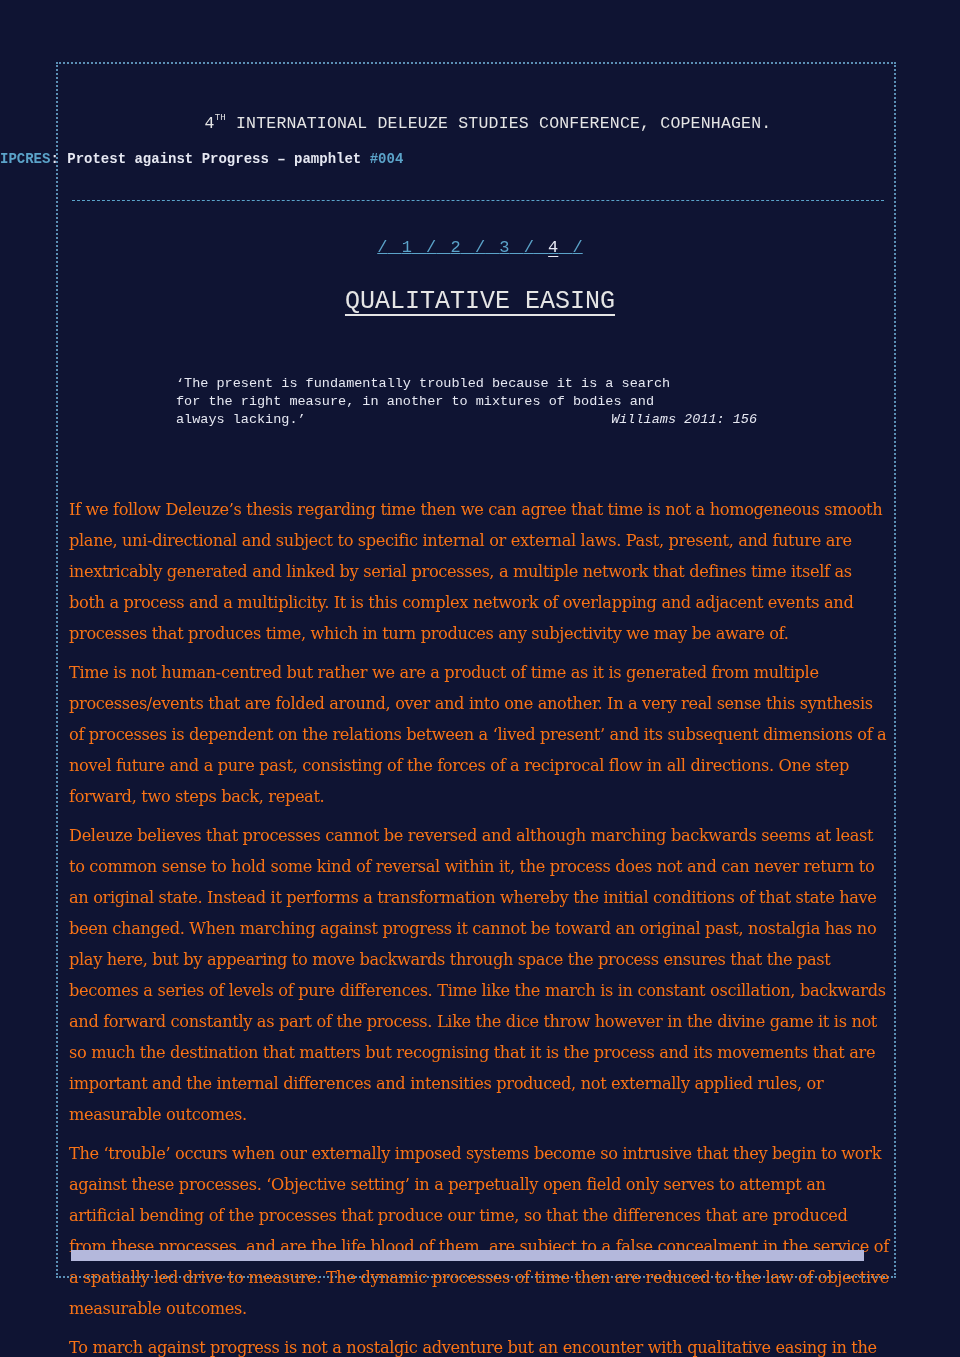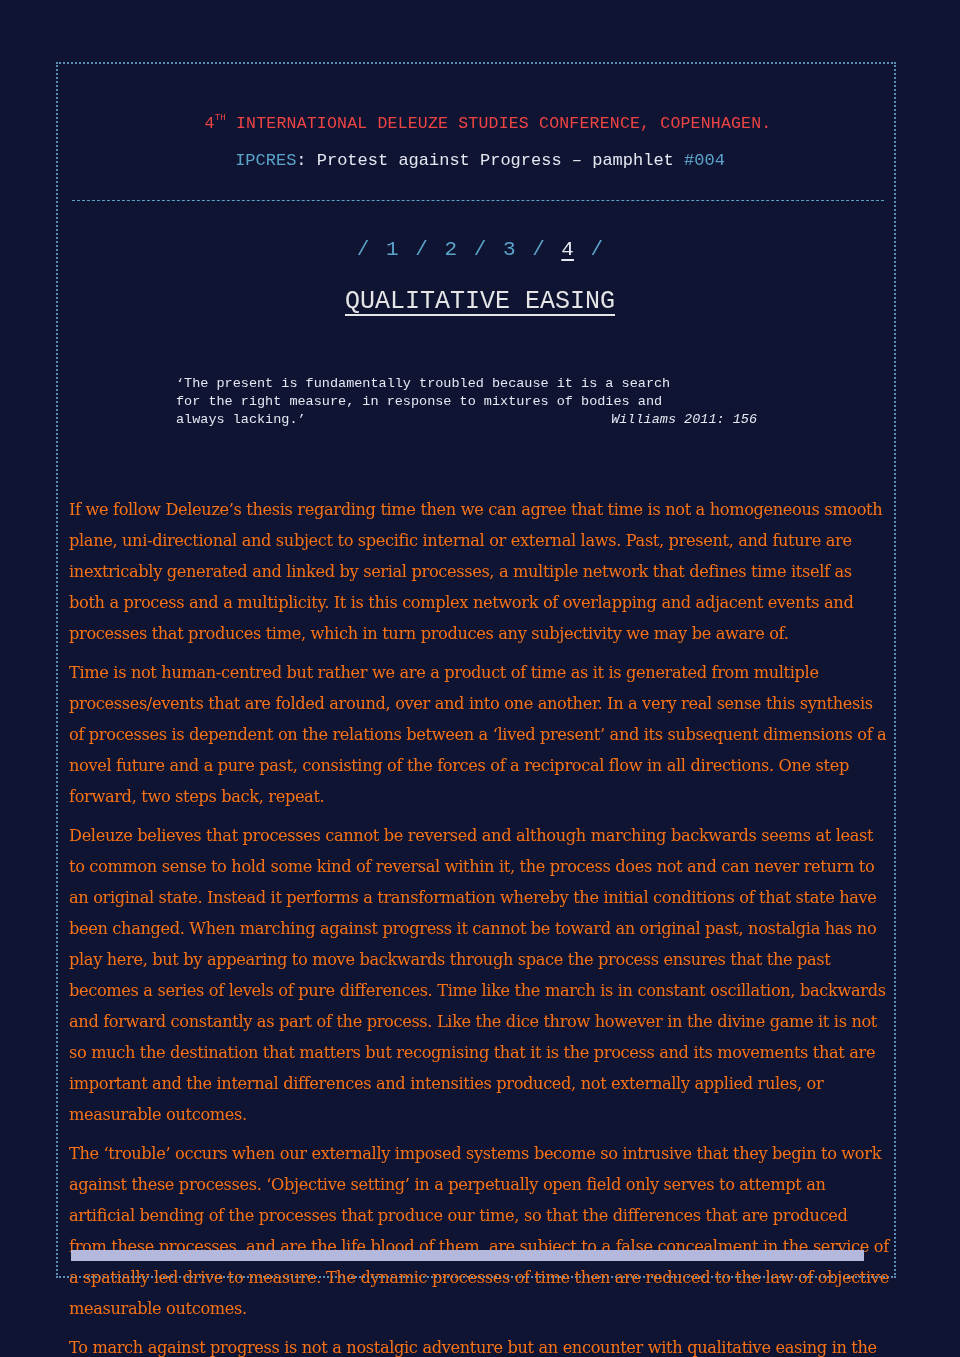--- a/index.html
+++ b/index.html
@@ -14,37 +14,38 @@
       position: absolute;
       left: 56px; top: 62px;
       width: 840px; height: 1216px;
       border: 2px dotted #5b8fb5;
       box-sizing: border-box;
     }
     .mono { font-family: "Liberation Mono", "DejaVu Sans Mono", monospace; }
     .serif { font-family: "DejaVu Serif", "Liberation Serif", serif; }
     .conf {
       position: absolute; left: 16px; right: 0; top: 114px;
-      text-align: center; font-size: 16.5px; color: #ef4444;
+      text-align: center; font-size: 16.5px; color: #e5e5e5;
       letter-spacing: 0.2px;
     }
     .conf sup { font-size: 9px; position: relative; top: -2px; }
     .pamph {
       position: absolute; left: 0; right: 0; top: 151px;
-      text-align: center; font-size: 17px; color: #e6e8f2;
+      text-align: left; font-size: 14px; color: #e6e8f2; font-weight: bold;
     }
     .accent { color: #5ba3c9; }
     .dashes {
       position: absolute; left: 72px; width: 812px; top: 200px;
       border-top: 1.5px dashed #5ba3c9;
     }
     .pager {
       position: absolute; left: 0; right: 0; top: 238px;
-      text-align: center; font-size: 21px; color: #5ba3c9;
+      text-align: center; font-size: 17px; color: #5ba3c9;
       word-spacing: 4px;
+      text-decoration: underline;
     }
     .pager .cur { color: #e6e8f2; text-decoration: underline; text-underline-offset: 4px; }
     .title {
       position: absolute; left: 0; right: 0; top: 287px;
       text-align: center; font-size: 25px; color: #e5e5e5;
       text-decoration: underline; text-underline-offset: 6px;
       text-decoration-thickness: 1.5px;
     }
     .quote {
       position: absolute; left: 176px; width: 600px; top: 375px;
@@ -84,21 +85,21 @@
   <span>2</span>
   <span>/</span>
   <span>3</span>
   <span>/</span>
   <span class="cur">4</span>
   <span>/</span>
 </div>
 
 <div class="title mono">QUALITATIVE EASING</div>
 
-<div class="quote mono"><div>‘The present is fundamentally troubled because it is a search</div><div>for the right measure, in response to mixtures of bodies and</div><div style="position:relative;"><span>always lacking.’</span><span class="cite" style="position:absolute; right:19px;">Williams 2011: 156</span></div></div>
+<div class="quote mono"><div>‘The present is fundamentally troubled because it is a search</div><div>for the right measure, in another to mixtures of bodies and</div><div style="position:relative;"><span>always lacking.’</span><span class="cite" style="position:absolute; right:19px;">Williams 2011: 156</span></div></div>
 
 <div class="body serif">
   <p>If we follow Deleuze’s thesis regarding time then we can agree that time is not a homogeneous smooth plane, uni-directional and subject to specific internal or external laws. Past, present, and future are inextricably generated and linked by serial processes, a multiple network that defines time itself as both a process and a multiplicity. It is this complex network of overlapping and adjacent events and processes that produces time, which in turn produces any subjectivity we may be aware of.</p>
   <p>Time is not human-centred but rather we are a product of time as it is generated from multiple processes/events that are folded around, over and into one another. In a very real sense this synthesis of processes is dependent on the relations between a ‘lived present’ and its subsequent dimensions of a novel future and a pure past, consisting of the forces of a reciprocal flow in all directions. One step forward, two steps back, repeat.</p>
   <p>Deleuze believes that processes cannot be reversed and although marching backwards seems at least to common sense to hold some kind of reversal within it, the process does not and can never return to an original state. Instead it performs a transformation whereby the initial conditions of that state have been changed. When marching against progress it cannot be toward an original past, nostalgia has no play here, but by appearing to move backwards through space the process ensures that the past becomes a series of levels of pure differences. Time like the march is in constant oscillation, backwards and forward constantly as part of the process.  Like the dice throw however in the divine game it is not so much the destination that matters but recognising that it is the process and its movements that are important and the internal differences and intensities produced, not externally applied rules, or measurable outcomes.</p>
   <p>The ‘trouble’ occurs when our externally imposed systems become so intrusive that they begin to work against these processes. ‘Objective setting’ in a perpetually open field only serves to attempt an artificial bending of the processes that produce our time, so that the differences that are produced from these processes, and are the life blood of them, are subject to a false concealment in the service of a spatially led drive to measure. The dynamic processes of time then are reduced to the law of objective measurable outcomes.</p>
   <p>To march against progress is not a nostalgic adventure but an encounter with qualitative easing in the field of a quantitative boom.</p>
 </div>
 
 <div class="bar"></div>

